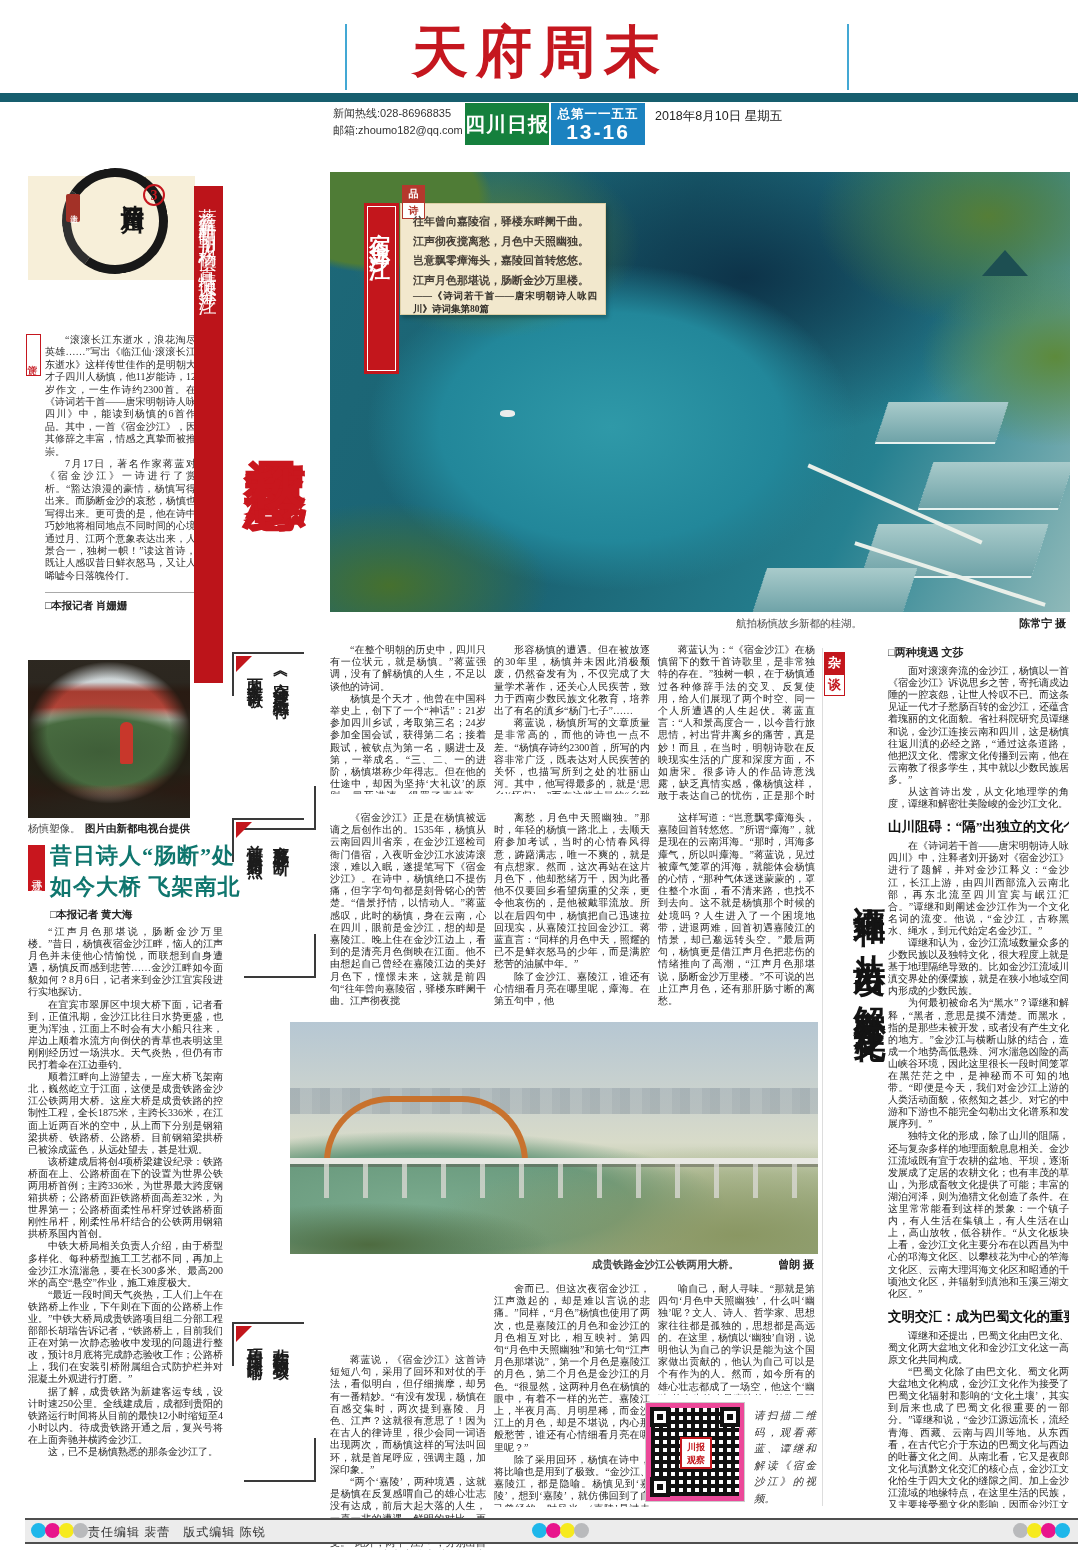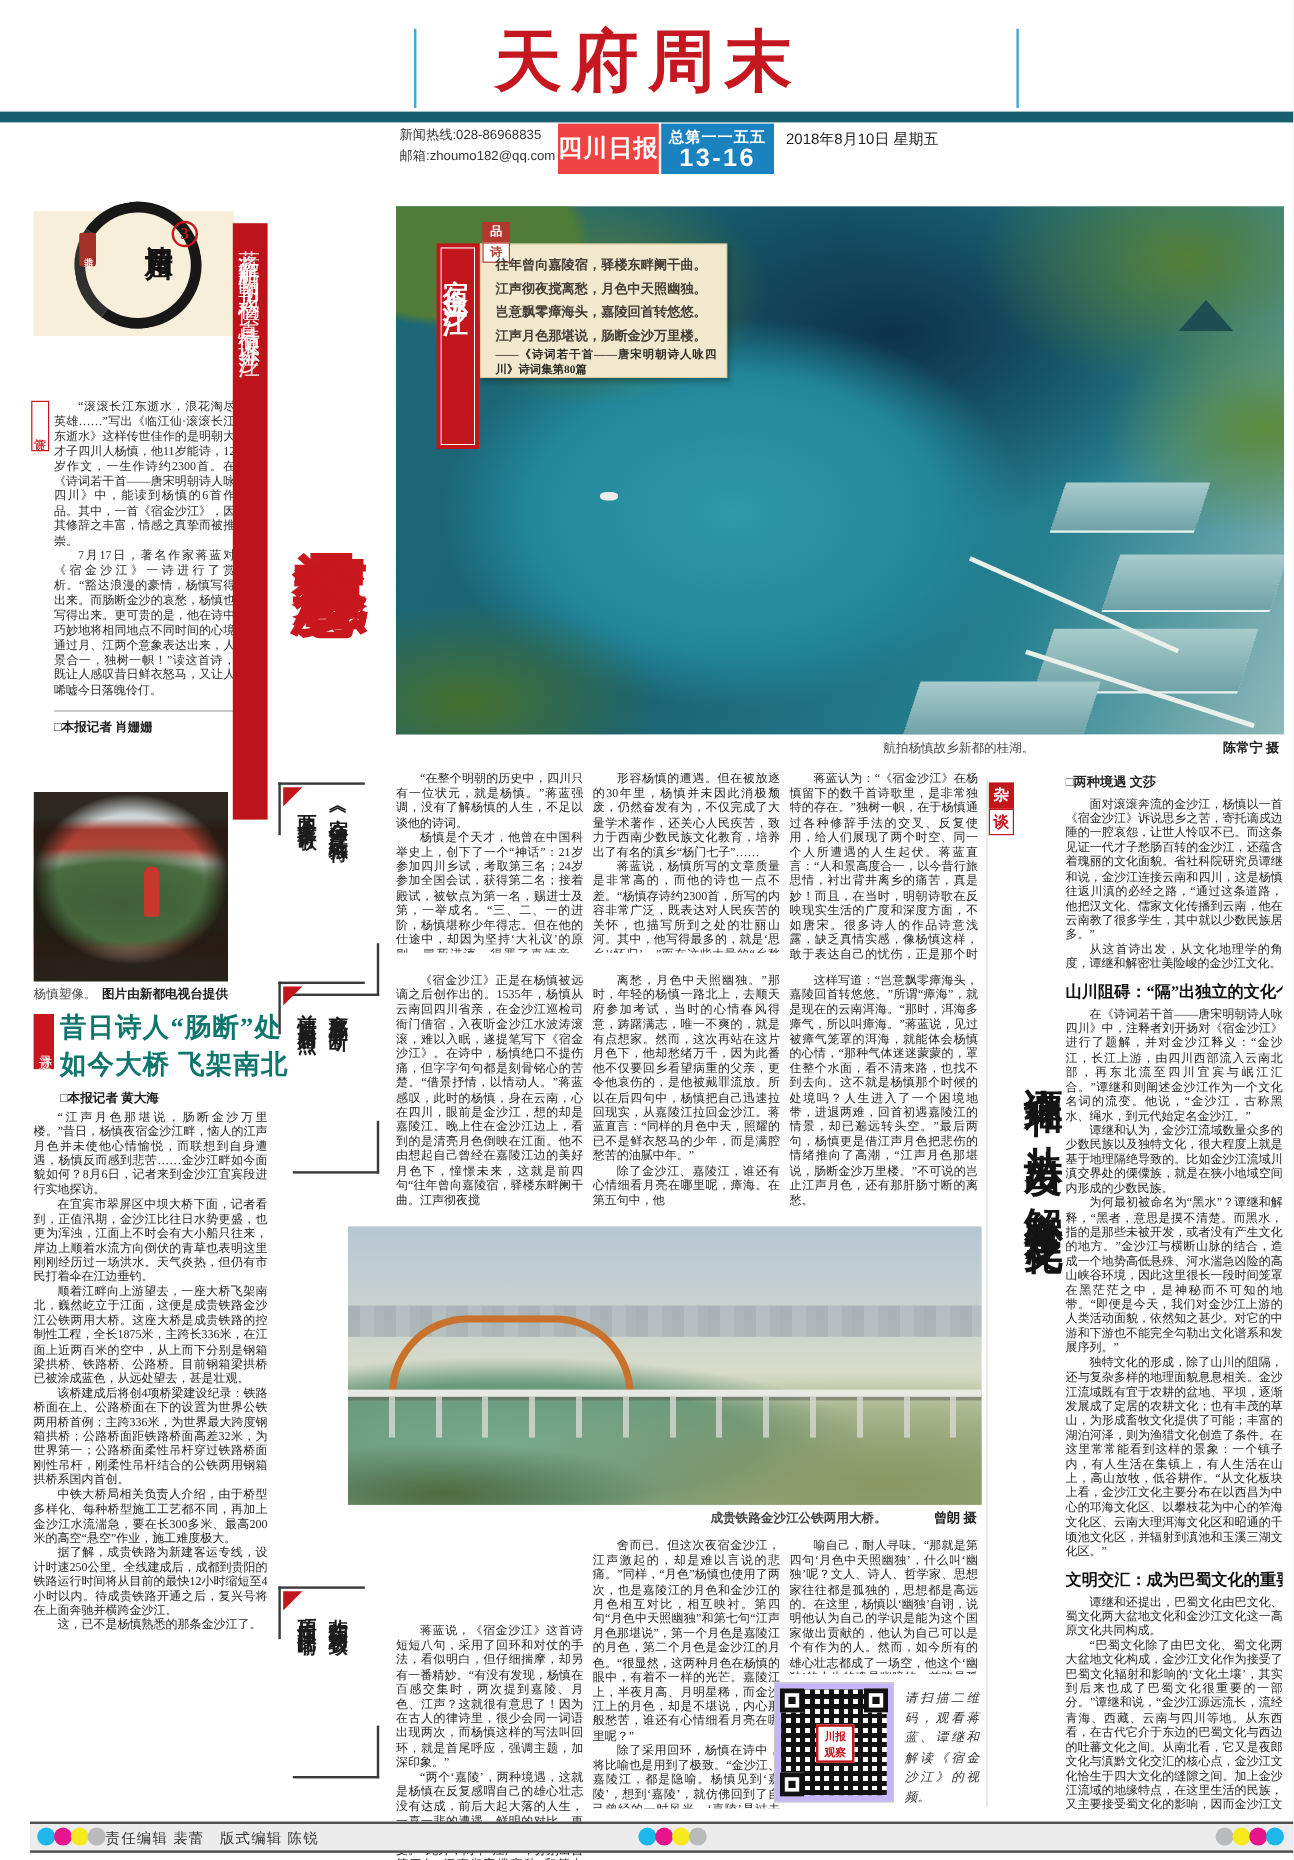--- a/index.html
+++ b/index.html
@@ -14,21 +14,21 @@
   .vert { writing-mode:vertical-rl; }
   .jt { text-align:justify; text-justify:inter-ideograph; }
   .bt p { text-indent:2em; margin:0; }
 
   
   .mast-title { left:368px; top:10px; width:344px; height:84px; line-height:84px;
     font-size:56px; font-weight:900; color:#c5171f; letter-spacing:8px; text-align:center; }
   .blue-rule { top:24px; width:2px; height:66px; background:#43a8d4; }
   .teal-band { left:0; top:93px; width:1078px; height:9px; background:#175e6e; }
   .contact { left:333px; top:105px; width:132px; font-size:11px; line-height:17px; color:#333; }
-  .scrb-box { left:465px; top:103px; width:84px; height:42px; background:#ef4444; color:#fff;
+  .scrb-box { left:465px; top:103px; width:84px; height:42px; background:#15803d; color:#fff;
     text-align:center; line-height:42px; font-size:20px; font-weight:bold; letter-spacing:1px; }
   .issue-box { left:551px; top:103px; width:94px; height:42px; background:#1b82c0; color:#fff; text-align:center; }
   .issue-no { font-size:12.5px; font-weight:bold; line-height:16px; margin-top:3px; letter-spacing:1px; }
   .issue-pg { font-size:21px; font-weight:bold; line-height:20px; letter-spacing:2px; }
   .date-line { left:655px; top:108px; width:240px; font-size:12.5px; color:#222; }
 
   
   .cream-band { left:28px; top:176px; width:167px; height:104px; background:#f7efd9; }
   .ink-circle { left:62px; top:168px; width:106px; height:106px; border-radius:50%;
     border:9px solid #181818; border-left-color:#303030; transform:rotate(-10deg); }
@@ -106,21 +106,21 @@
       linear-gradient(180deg,#b6c7d3 0%,#cfd5cd 38%,#d8dbc9 52%,#b9c4a2 66%,#9aab84 100%); }
   .skyline { position:absolute; left:0; top:66px; width:528px; height:26px; opacity:.45;
     background:repeating-linear-gradient(90deg,#7e8c98 0 10px,#9aa6af 10px 22px,#8794a0 22px 30px); }
   .arch { position:absolute; left:34px; top:74px; width:204px; height:66px;
     border:6px solid #c8722e; border-bottom:none; border-radius:110px 110px 0 0; }
   .deck { position:absolute; left:0; top:136px; width:528px; height:6px; background:#e9e9e4;
     box-shadow:0 3px 0 rgba(90,90,80,.5); }
   .piers { position:absolute; left:0; top:142px; width:528px; height:34px;
     background:repeating-linear-gradient(90deg,transparent 0 34px,#d8d8d2 34px 39px); opacity:.8; }
 
-  .qr-wrap { left:645px; top:1402px; width:100px; height:100px; background:#c4b5fd; border:1px solid #ccc; }
+  .qr-wrap { left:645px; top:1402px; width:100px; height:100px; background:#ec4899; border:1px solid #ccc; }
   .qr-pat { position:absolute; inset:5px;
     background:
       repeating-linear-gradient(0deg,#111 0 4px,transparent 4px 8px),
       repeating-linear-gradient(90deg,#111 0 4px,#fff 4px 8px); }
   .finder { position:absolute; width:20px; height:20px; border:4px solid #111; background:#fff; }
   .finder::after { content:""; position:absolute; inset:3px; background:#111; }
   .qr-label { position:absolute; left:34px; top:34px; width:32px; height:32px; background:#fff;
     border:2px solid #c3161c; color:#c3161c; font-size:9px; font-weight:bold;
     line-height:13px; text-align:center; padding-top:2px; }
   .qr-note { left:754px; top:1408px; width:62px; height:100px; font-size:10.5px; line-height:16.5px;
@@ -347,20 +347,21 @@
     <div>昔日诗人“肠断”处</div>
     <div>如今大桥 飞架南北</div>
   </div>
   <div class="abs la-byline">□本报记者 黄大海</div>
   <div class="abs la-body bt jt">
     <p>“江声月色那堪说，肠断金沙万里楼。”昔日，杨慎夜宿金沙江畔，恼人的江声月色并未使他心情愉悦，而联想到自身遭遇，杨慎反而感到悲苦……金沙江畔如今面貌如何？8月6日，记者来到金沙江宜宾段进行实地探访。</p>
     <p>在宜宾市翠屏区中坝大桥下面，记者看到，正值汛期，金沙江比往日水势更盛，也更为浑浊，江面上不时会有大小船只往来，岸边上顺着水流方向倒伏的青草也表明这里刚刚经历过一场洪水。天气炎热，但仍有市民打着伞在江边垂钓。</p>
     <p>顺着江畔向上游望去，一座大桥飞架南北，巍然屹立于江面，这便是成贵铁路金沙江公铁两用大桥。这座大桥是成贵铁路的控制性工程，全长1875米，主跨长336米，在江面上近两百米的空中，从上而下分别是钢箱梁拱桥、铁路桥、公路桥。目前钢箱梁拱桥已被涂成蓝色，从远处望去，甚是壮观。</p>
     <p>该桥建成后将创4项桥梁建设纪录：铁路桥面在上、公路桥面在下的设置为世界公铁两用桥首例；主跨336米，为世界最大跨度钢箱拱桥；公路桥面距铁路桥面高差32米，为世界第一；公路桥面柔性吊杆穿过铁路桥面刚性吊杆，刚柔性吊杆结合的公铁两用钢箱拱桥系国内首创。</p>
     <p>中铁大桥局相关负责人介绍，由于桥型多样化、每种桥型施工工艺都不同，再加上金沙江水流湍急，要在长300多米、最高200米的高空“悬空”作业，施工难度极大。</p>
+    <p>“最近一段时间天气炎热，工人们上午在铁路桥上作业，下午则在下面的公路桥上作业。”中铁大桥局成贵铁路项目组二分部工程部部长胡瑞告诉记者，“铁路桥上，目前我们正在对第一次静态验收中发现的问题进行整改，预计8月底将完成静态验收工作；公路桥上，我们在安装引桥附属组合式防护栏并对混凝土外观进行打磨。”</p>
     <p>据了解，成贵铁路为新建客运专线，设计时速250公里。全线建成后，成都到贵阳的铁路运行时间将从目前的最快12小时缩短至4小时以内。待成贵铁路开通之后，复兴号将在上面奔驰并横跨金沙江。</p>
     <p>这，已不是杨慎熟悉的那条金沙江了。</p>
   </div>
 
   <div class="abs foot-bar"></div>
   <span class="abs dot c-cy" style="left:31px;"></span>
   <span class="abs dot c-mg" style="left:45px;"></span>
   <span class="abs dot c-yl" style="left:59px;"></span>
   <span class="abs dot c-gr" style="left:73px;"></span>
   <div class="abs foot-text sans">责任编辑 裴蕾　版式编辑 陈锐</div>

